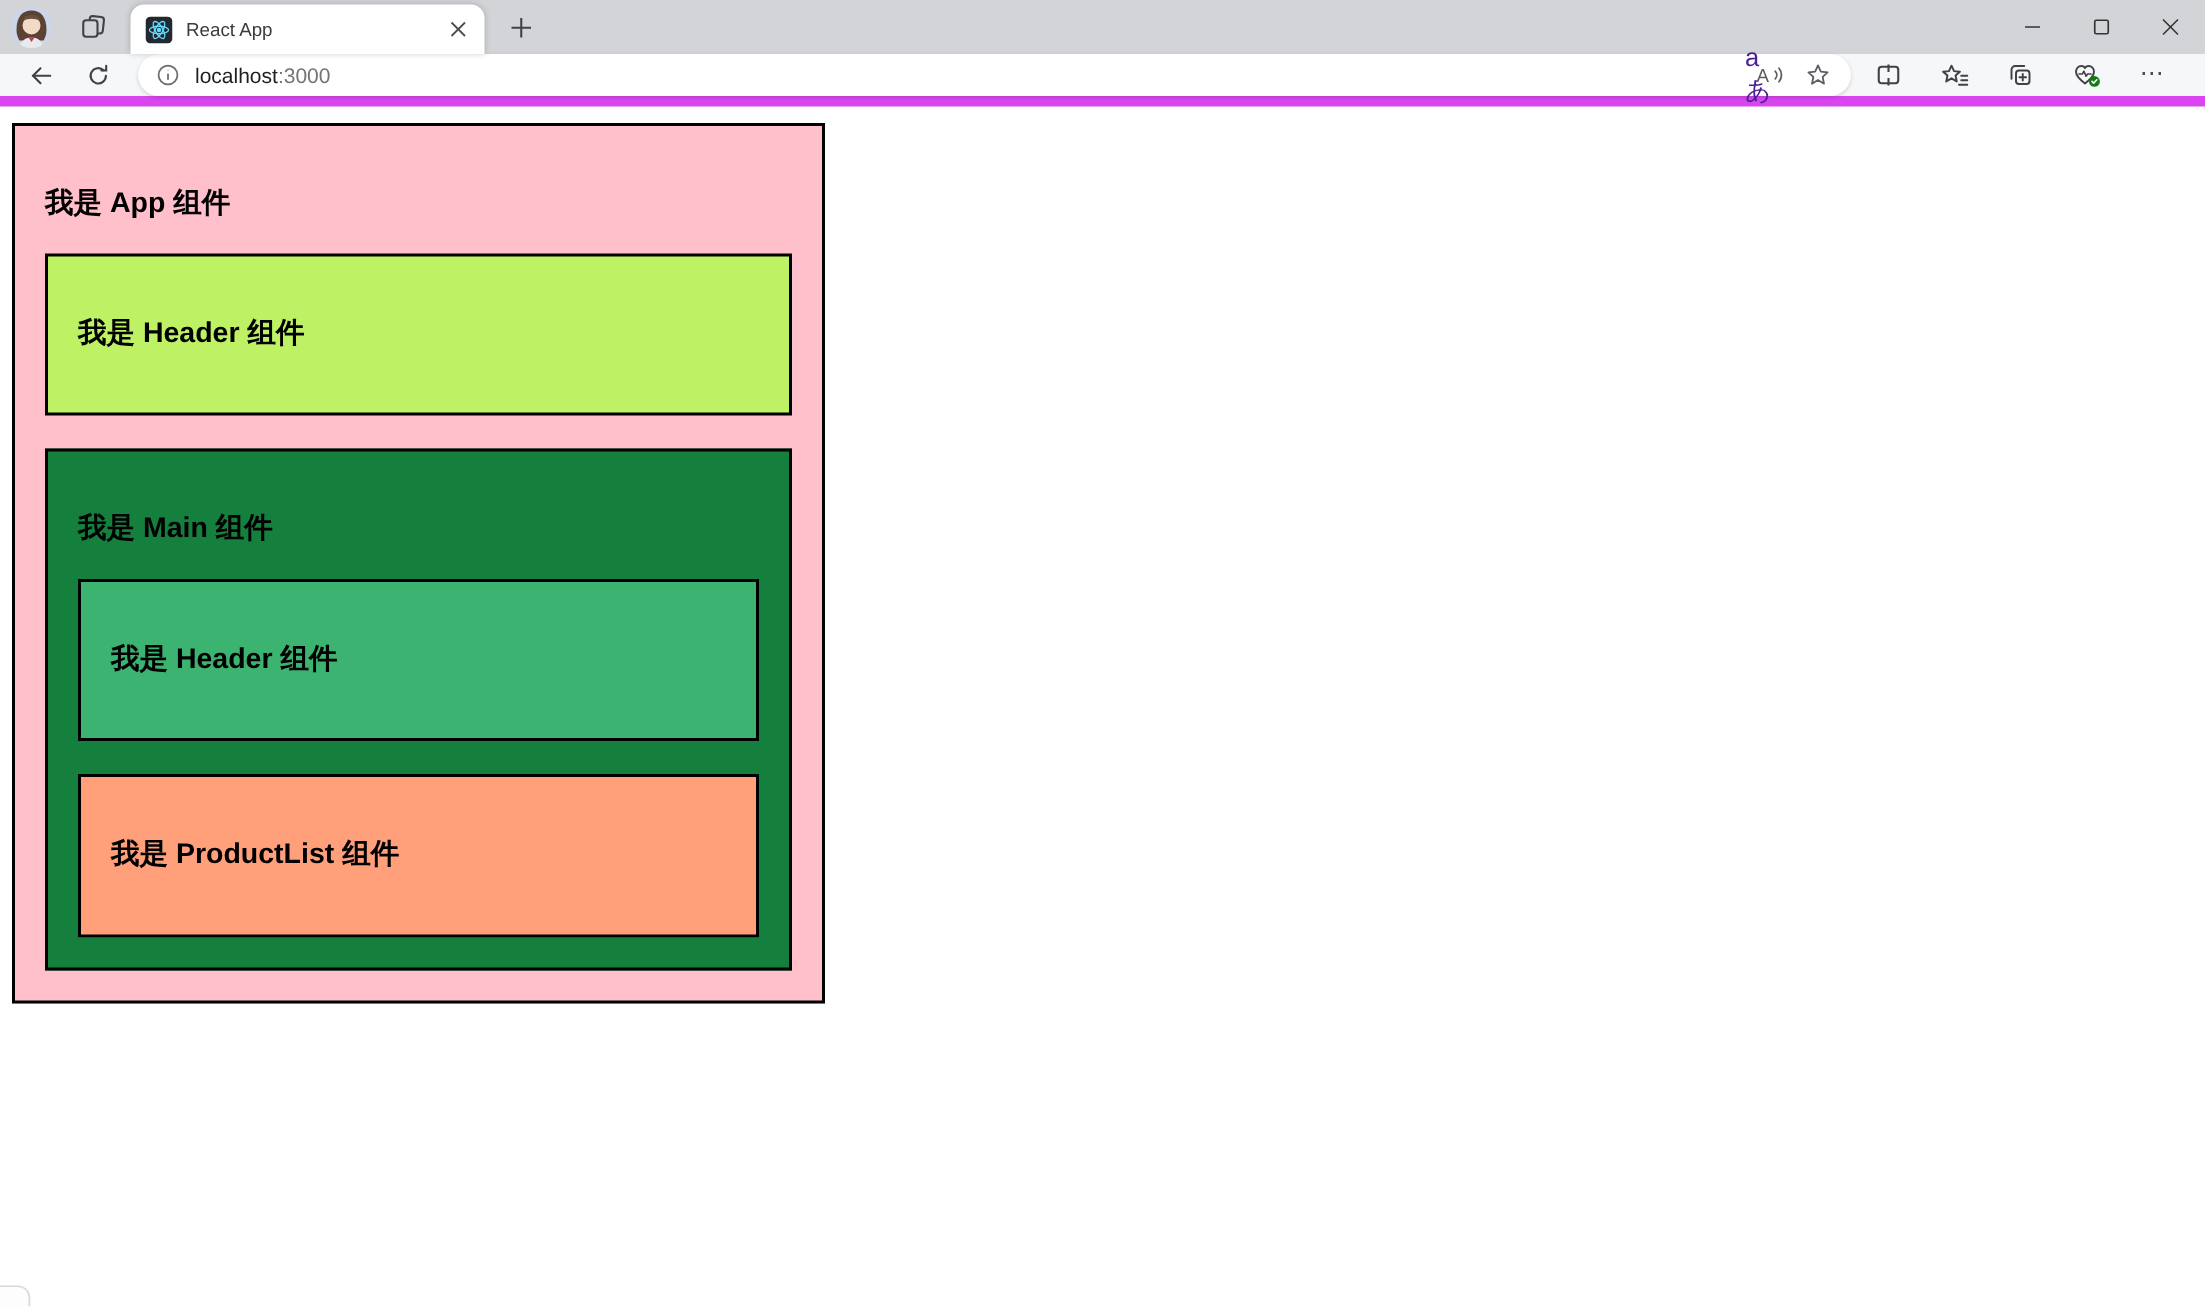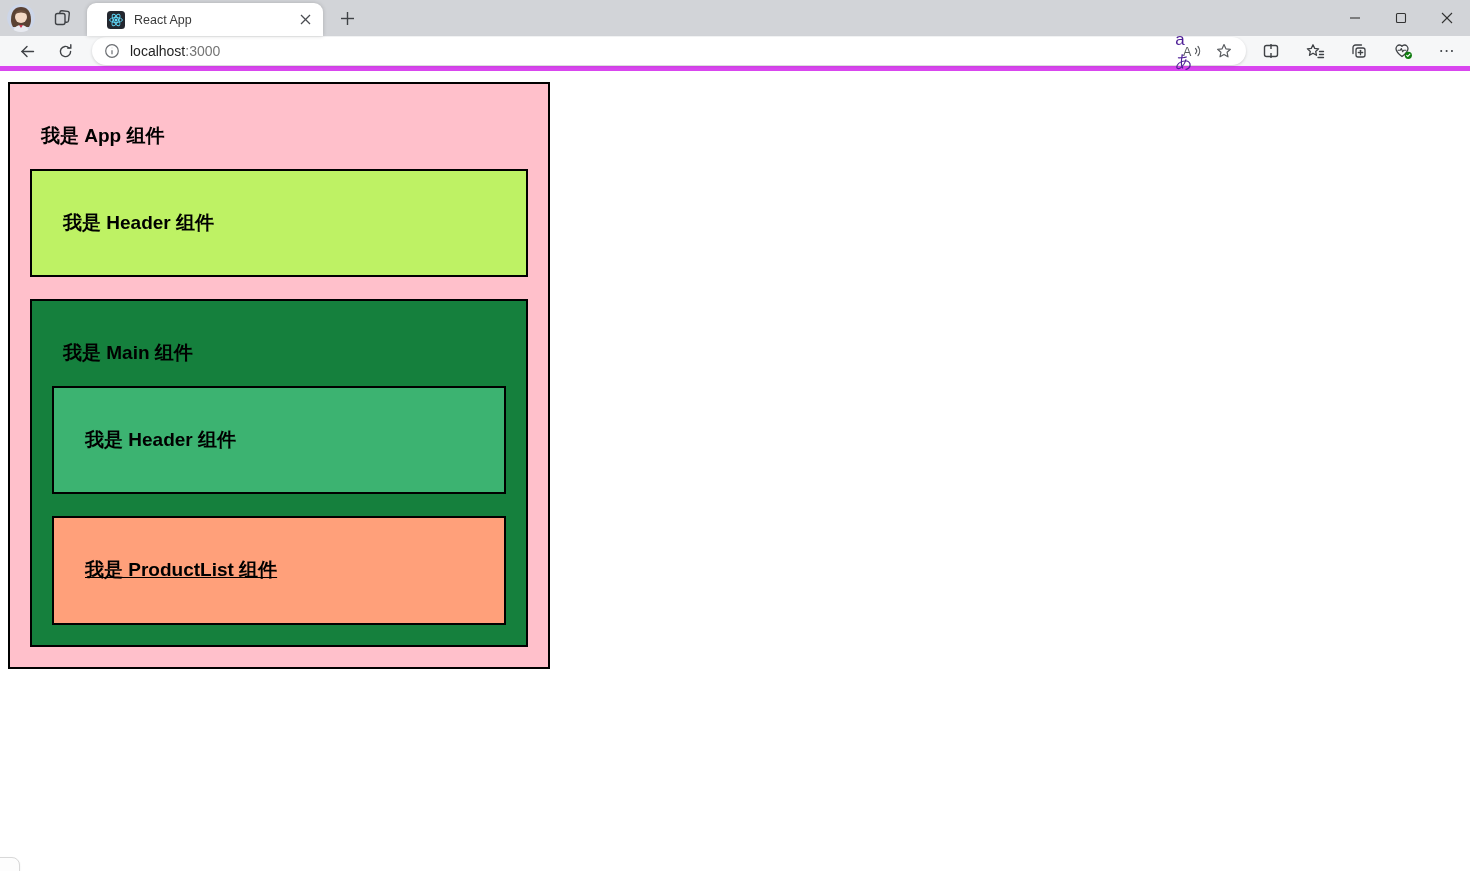--- a/index.html
+++ b/index.html
@@ -4,46 +4,46 @@
 <style>
   * { box-sizing: border-box; margin: 0; padding: 0; }
   html, body { width: 1470px; height: 871px; overflow: hidden; }
   body { font-family: "Liberation Sans", "DejaVu Sans", sans-serif; }
   .window { width: 1470px; height: 871px; display: flex; flex-direction: column; background: #fff; position: relative; }
 
   
   .titlebar { height: 36px; background: #d2d4d8; display: flex; align-items: center; padding-left: 5px; flex: 0 0 auto; }
   .avatar-btn { width: 28px; height: 28px; border-radius: 50%; overflow: hidden; flex: 0 0 auto; margin-left: 2px; cursor: pointer; }
   .tb-iconbtn { width: 26px; height: 26px; margin-left: 14px; display: flex; align-items: center; justify-content: center; border-radius: 4px; flex: 0 0 auto; }
-  .tab { align-self: flex-end; height: 33px; width: 236px; margin-left: 12px; background: #ffffff; border-radius: 9px 9px 0 0; display: flex; align-items: center; padding: 0 8px 0 20px; box-shadow: 0 0 4px rgba(0,0,0,0.18); position: relative; z-index: 2; }
+  .tab { align-self: flex-end; height: 33px; width: 236px; margin-left: 12px; background: #ffffff; border-radius: 9px 9px 0 0; display: flex; align-items: center; padding: 0 8px 0 10px; box-shadow: 0 0 4px rgba(0,0,0,0.18); position: relative; z-index: 2; }
   .tab-favicon { width: 18px; height: 18px; flex: 0 0 auto; }
   .tab-title { flex: 1 1 auto; font-size: 12.5px; color: #3b3b3b; margin-left: 9px; white-space: nowrap; overflow: hidden; }
   .tab-close { width: 20px; height: 20px; display: flex; align-items: center; justify-content: center; border-radius: 4px; }
   .newtab-btn { width: 24px; height: 24px; margin-left: 12px; display: flex; align-items: center; justify-content: center; border-radius: 4px; }
   .win-controls { margin-left: auto; display: flex; height: 36px; }
   .win-btn { width: 46px; height: 36px; display: flex; align-items: center; justify-content: center; }
 
   
-  .toolbar { height: 35px; background: #f6f7f8; border-bottom: 5px solid #d946ef; display: flex; align-items: center; padding: 0 6px 0 12px; flex: 0 0 auto; position: relative; z-index: 1; }
+  .toolbar { height: 35px; background: #f6f7f8; border-bottom: 7px solid #d946ef; display: flex; align-items: center; padding: 0 18px 0 12px; flex: 0 0 auto; position: relative; z-index: 1; }
   .nav-btn { width: 30px; height: 28px; display: flex; align-items: center; justify-content: center; border-radius: 5px; flex: 0 0 auto; }
   .nav-btn + .nav-btn { margin-left: 8px; }
   .addressbar { flex: 1 1 auto; height: 28px; margin-left: 12px; margin-right: 8px; background: #ffffff; border-radius: 14px; box-shadow: 0 1px 3px rgba(0,0,0,0.16); display: flex; align-items: center; padding: 0 6px 0 12px; min-width: 0; }
   .url-text { margin-left: 10px; font-size: 14px; white-space: nowrap; }
   .url-host { color: #1f1f1f; }
   .url-port { color: #747474; }
   .pill-spacer { flex: 1 1 auto; }
   .pill-btn { width: 32px; height: 26px; display: flex; align-items: center; justify-content: center; border-radius: 5px; flex: 0 0 auto; color: #5a5d61; }
   .translate-label { font-size: 17px; color: #4c1d95; margin-left: 48px; }
   .tb-right-btn { width: 34px; height: 28px; display: flex; align-items: center; justify-content: center; border-radius: 5px; flex: 0 0 auto; margin-left: 10px; color: #4a4d52; }
   .more-glyph { font-size: 16px; color: #4a4d52; letter-spacing: 1px; line-height: 1; }
 
   
   .viewport { flex: 1 1 auto; background: #ffffff; position: relative; overflow: hidden; }
   .comp { border: 2px solid #000; padding: 20px; }
-  .comp-title { font-size: 19px; font-weight: bold; color: #000; line-height: 1.4; margin: 19px 11px; }
+  .comp-title { font-size: 19px; font-weight: bold; color: #000; line-height: 1.4; margin: 19px 0; }
   .app-root { width: 542px; margin: 11px 0 0 8px; }
   .box { margin-bottom: 22px; }
   .box:last-child { margin-bottom: 0; }
   .status-bubble { position: absolute; left: -14px; bottom: -12px; width: 34px; height: 26px; background: #fdfdfd; border: 1px solid #d8d8d8; border-radius: 8px; box-shadow: 0 1px 2px rgba(0,0,0,0.08); }
 
   svg { display: block; }
 </style>
 </head>
 <body>
 
@@ -205,21 +205,21 @@
         <h3 class="comp-title">我是 Header 组件</h3>
       </div>
 
       <div class="comp box" style="background-color: #15803d;">
         <h3 class="comp-title">我是 Main 组件</h3>
 
         <div class="comp box" style="background-color: rgb(60, 179, 113);">
           <h3 class="comp-title">我是 Header 组件</h3>
         </div>
 
-        <div class="comp box" style="background-color: rgb(255, 160, 122); text-decoration: underline;">
+        <div class="comp box" style="background-color: rgb(255, 160, 122);">
           <h3 class="comp-title">我是 ProductList 组件</h3>
         </div>
       </div>
 
     </div>
 
     <div class="status-bubble"></div>
   </div>
 
 </div>

